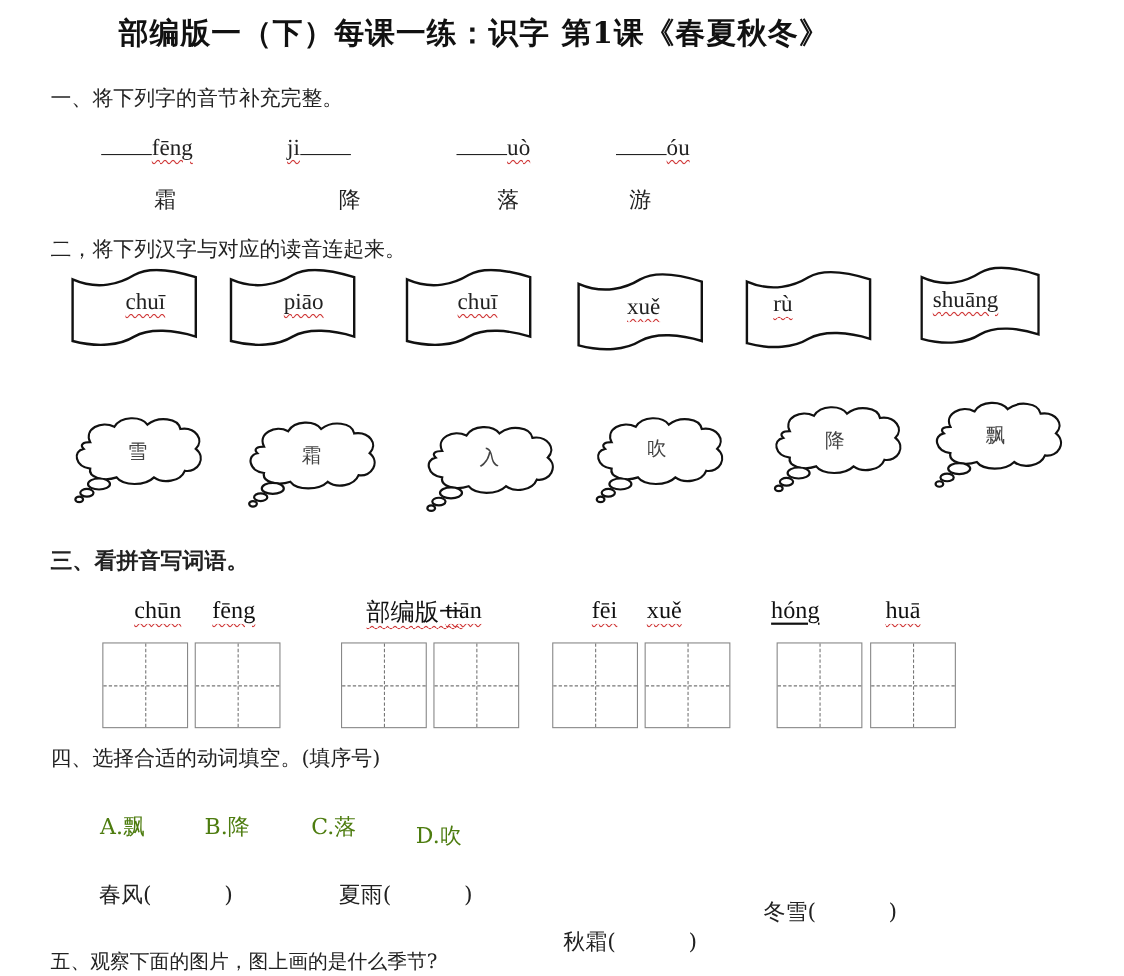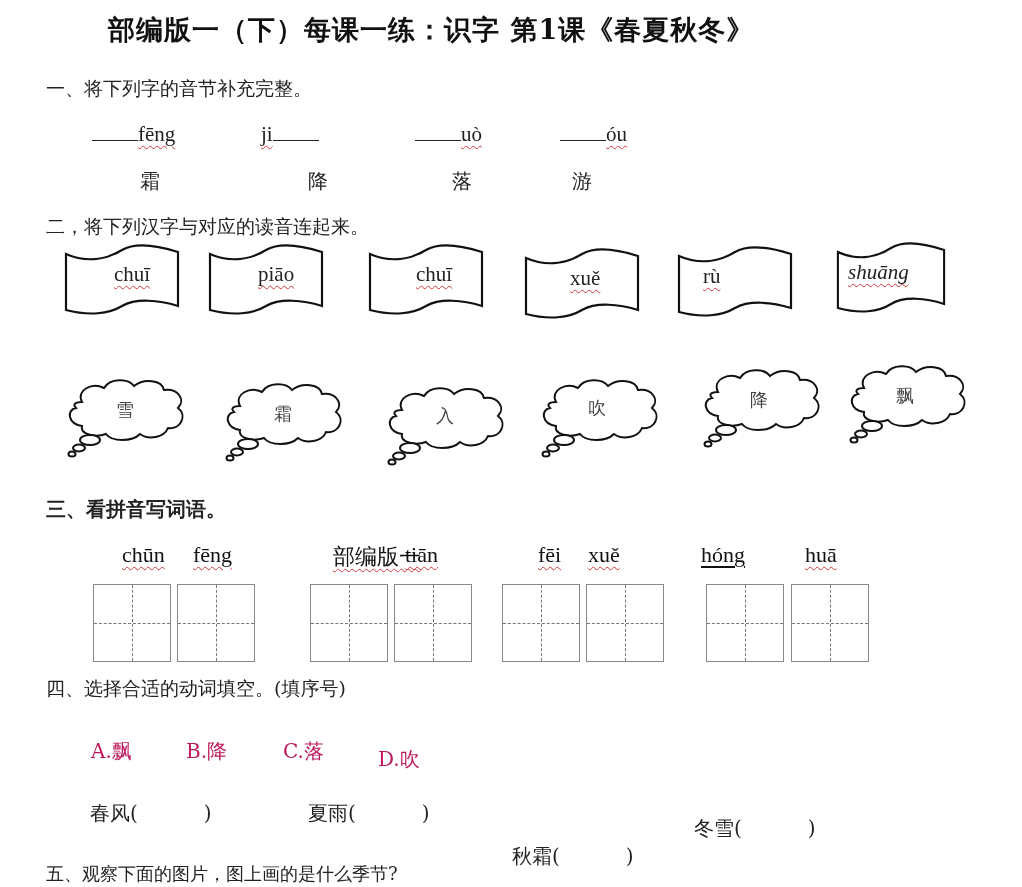--- a/index.html
+++ b/index.html
@@ -17,21 +17,21 @@
   .flag svg { position: absolute; left: 0; top: 0; }
   .flag .py { position: absolute; top: 18px; }
   .cloud { position: absolute; width: 120px; height: 82px; }
   .cloud svg { position: absolute; left: 0; top: 0; }
   .cloud .hz { position: absolute; font-size: 18px; color: #444; }
   .tian { position: absolute; width: 78px; height: 78px; border: 1.5px solid #888; box-sizing: border-box; }
   .tian:before { content: ""; position: absolute; left: 50%; top: 0; bottom: 0; border-left: 1px dashed #777; }
   .tian:after { content: ""; position: absolute; top: 50%; left: 0; right: 0; border-top: 1px dashed #777; }
   .py2 { font-family: "Liberation Serif", "DejaVu Serif", serif; font-size: 22px; color: #111;
          text-decoration: underline wavy #d03a3a; text-decoration-thickness: 1px; text-underline-offset: 4px; position: absolute; white-space: nowrap; }
-  .opt { font-size: 20px; color: #be185d; white-space: nowrap; }
+  .opt { font-size: 20px; color: #4d7c0f; white-space: nowrap; }
   .fill { font-size: 20px; color: #222; white-space: nowrap; }
 </style>
 </head>
 <body>
 
 <div class="abs title">部编版一（下）每课一练：识字 第1课《春夏秋冬》</div>
 
 <div class="abs heading" style="left:46px; top:76px;">一、将下列字的音节补充完整。</div>
 
 <div class="abs" style="left:92px; top:122px; white-space:nowrap;">
@@ -77,21 +77,21 @@
     <path d="M2,10 C25,20 45,14 58,6 C72,-2 95,2 114,8 L114,62 C95,56 72,54 58,62 C45,70 25,72 2,66 Z" fill="#fff" stroke="#111" stroke-width="2.2"></path>
   </svg>
   <span class="py" style="left:46px;">xuě</span>
 </div>
 <div class="flag" style="left:677px; top:246px;">
   <svg width="116" height="72" viewBox="0 0 116 72">
     <path d="M2,10 C25,20 45,14 58,6 C72,-2 95,2 114,8 L114,62 C95,56 72,54 58,62 C45,70 25,72 2,66 Z" fill="#fff" stroke="#111" stroke-width="2.2"></path>
   </svg>
   <span class="py" style="left:26px;">rù</span>
 </div>
-<div class="flag" style="left:836px; top:242px; width:126px;font-style:italic;">
+<div class="flag" style="left:836px; top:242px; width:126px;">
   <svg width="110" height="72" viewBox="0 0 116 72" preserveAspectRatio="none">
     <path d="M2,10 C25,20 45,14 58,6 C72,-2 95,2 114,8 L114,62 C95,56 72,54 58,62 C45,70 25,72 2,66 Z" fill="#fff" stroke="#111" stroke-width="2.2"></path>
   </svg>
   <span class="py" style="left:12px;">shuāng</span>
 </div>
 
 <div class="cloud" style="left:64px; top:376px;">
   <svg width="124" height="82" viewBox="0 0 124 82">
     <path d="M18,26 C12,14 28,6 40,12 C46,2 64,2 70,10 C80,2 98,4 100,14 C114,12 122,24 114,32 C124,40 116,54 104,52 C100,62 84,64 76,58 C68,66 48,66 42,58 C30,62 16,58 18,50 C4,48 2,34 12,32 C8,28 12,26 18,26 Z" fill="#fff" stroke="#111" stroke-width="2"></path>
     <ellipse cx="26" cy="64" rx="10" ry="5" fill="#fff" stroke="#111" stroke-width="2"></ellipse>

